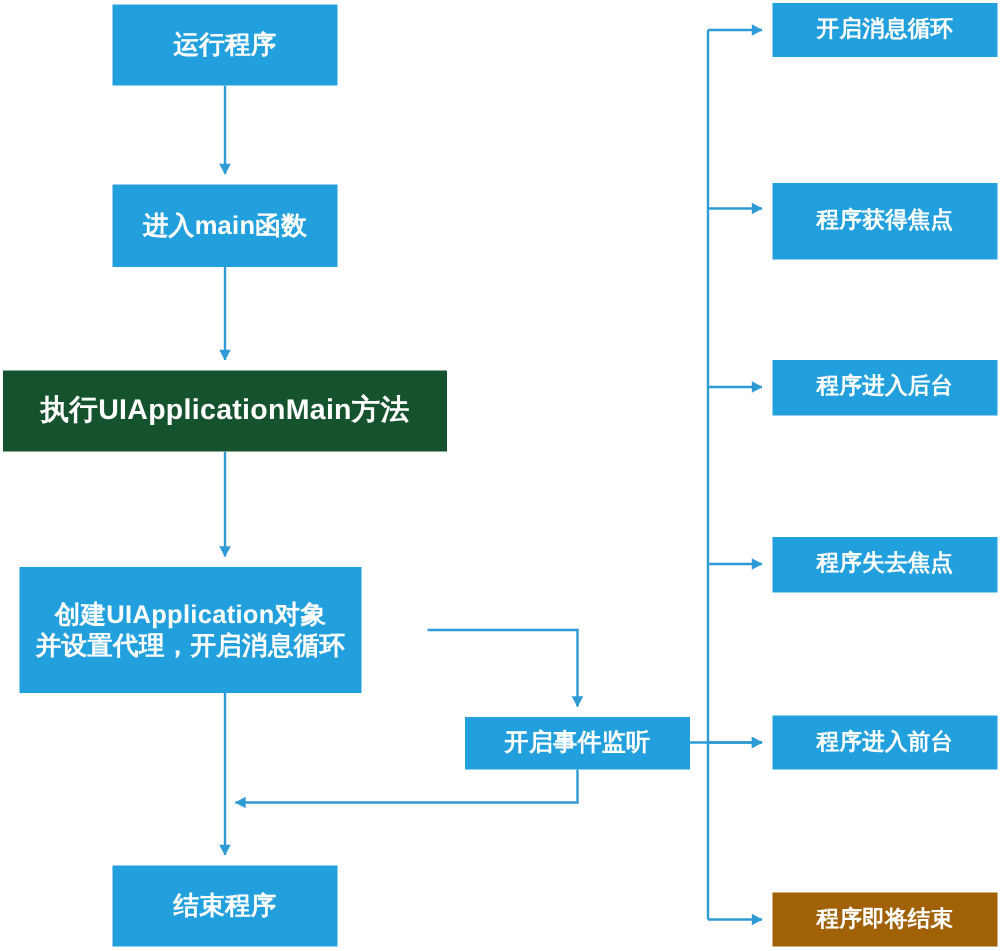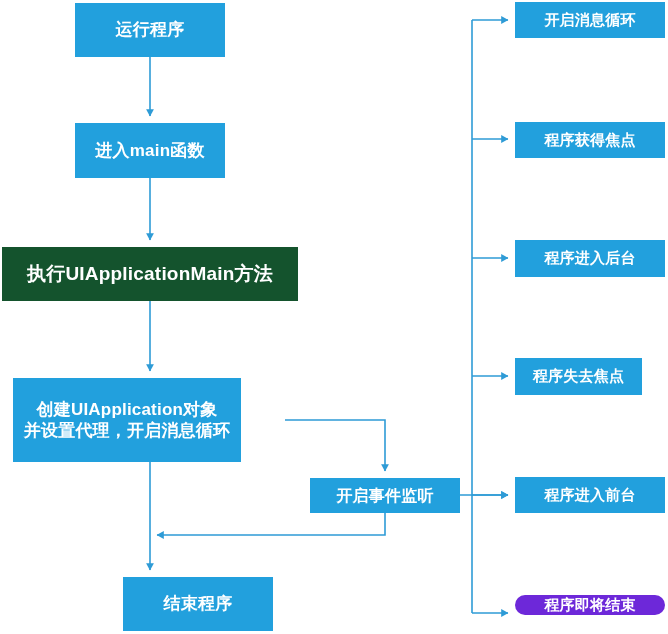--- a/index.html
+++ b/index.html
@@ -104,45 +104,45 @@
 
   <div class="node n-wide" style="left: 2px; top: 247px; width: 296px; height: 54px; background: #14532d; color: rgb(255, 255, 255);">
     <span class="txt">执行UIApplicationMain方法</span>
   </div>
 
   <div class="node n-multi" style="left: 13px; top: 378px; width: 228px; height: 84px; background: rgb(34, 160, 221); color: rgb(255, 255, 255);">
     <span class="txt">创建UIApplication对象
 并设置代理，开启消息循环</span>
   </div>
 
-  <div class="node n-small" style="left: 75px; top: 577px; width: 150px; height: 54px; background: rgb(34, 160, 221); color: rgb(255, 255, 255); margin-left: 48px;">
+  <div class="node n-small" style="left: 75px; top: 577px; width: 150px; height: 54px; background: rgb(34, 160, 221); color: rgb(255, 255, 255);">
     <span class="txt">结束程序</span>
   </div>
 
   <div class="node n-mid" style="left: 310px; top: 478px; width: 150px; height: 35px; background: rgb(34, 160, 221); color: rgb(255, 255, 255);">
     <span class="txt">开启事件监听</span>
   </div>
 
   <div class="node n-right" style="left: 515px; top: 2px; width: 150px; height: 36px; background: rgb(34, 160, 221); color: rgb(255, 255, 255);">
     <span class="txt">开启消息循环</span>
   </div>
 
-  <div class="node n-right" style="left: 515px; top: 122px; width: 150px; height: 36px; background: rgb(34, 160, 221); color: rgb(255, 255, 255);">
+  <div class="node n-right" style="left: 515px; top: 122px; width: 150px; height: 51px; background: rgb(34, 160, 221); color: rgb(255, 255, 255);">
     <span class="txt">程序获得焦点</span>
   </div>
 
   <div class="node n-right" style="left: 515px; top: 240px; width: 150px; height: 37px; background: rgb(34, 160, 221); color: rgb(255, 255, 255);">
     <span class="txt">程序进入后台</span>
   </div>
 
-  <div class="node n-right" style="left: 515px; top: 358px; width: 127px; height: 37px; background: rgb(34, 160, 221); color: rgb(255, 255, 255); text-align: right;">
+  <div class="node n-right" style="left: 515px; top: 358px; width: 150px; height: 37px; background: rgb(34, 160, 221); color: rgb(255, 255, 255); text-align: right;">
     <span class="txt">程序失去焦点</span>
   </div>
 
   <div class="node n-right" style="left: 515px; top: 477px; width: 150px; height: 36px; background: rgb(34, 160, 221); color: rgb(255, 255, 255); justify-content: center;">
     <span class="txt">程序进入前台</span>
   </div>
 
-  <div class="node n-right" style="left: 515px; top: 595px; width: 150px; height: 20px; background: #6d28d9; color: rgb(255, 255, 255); border-radius: 16px;">
+  <div class="node n-right" style="left: 515px; top: 595px; width: 150px; height: 36px; background: #a16207; color: rgb(255, 255, 255);">
     <span class="txt">程序即将结束</span>
   </div>
 
 </div>
 
 </body></html>

